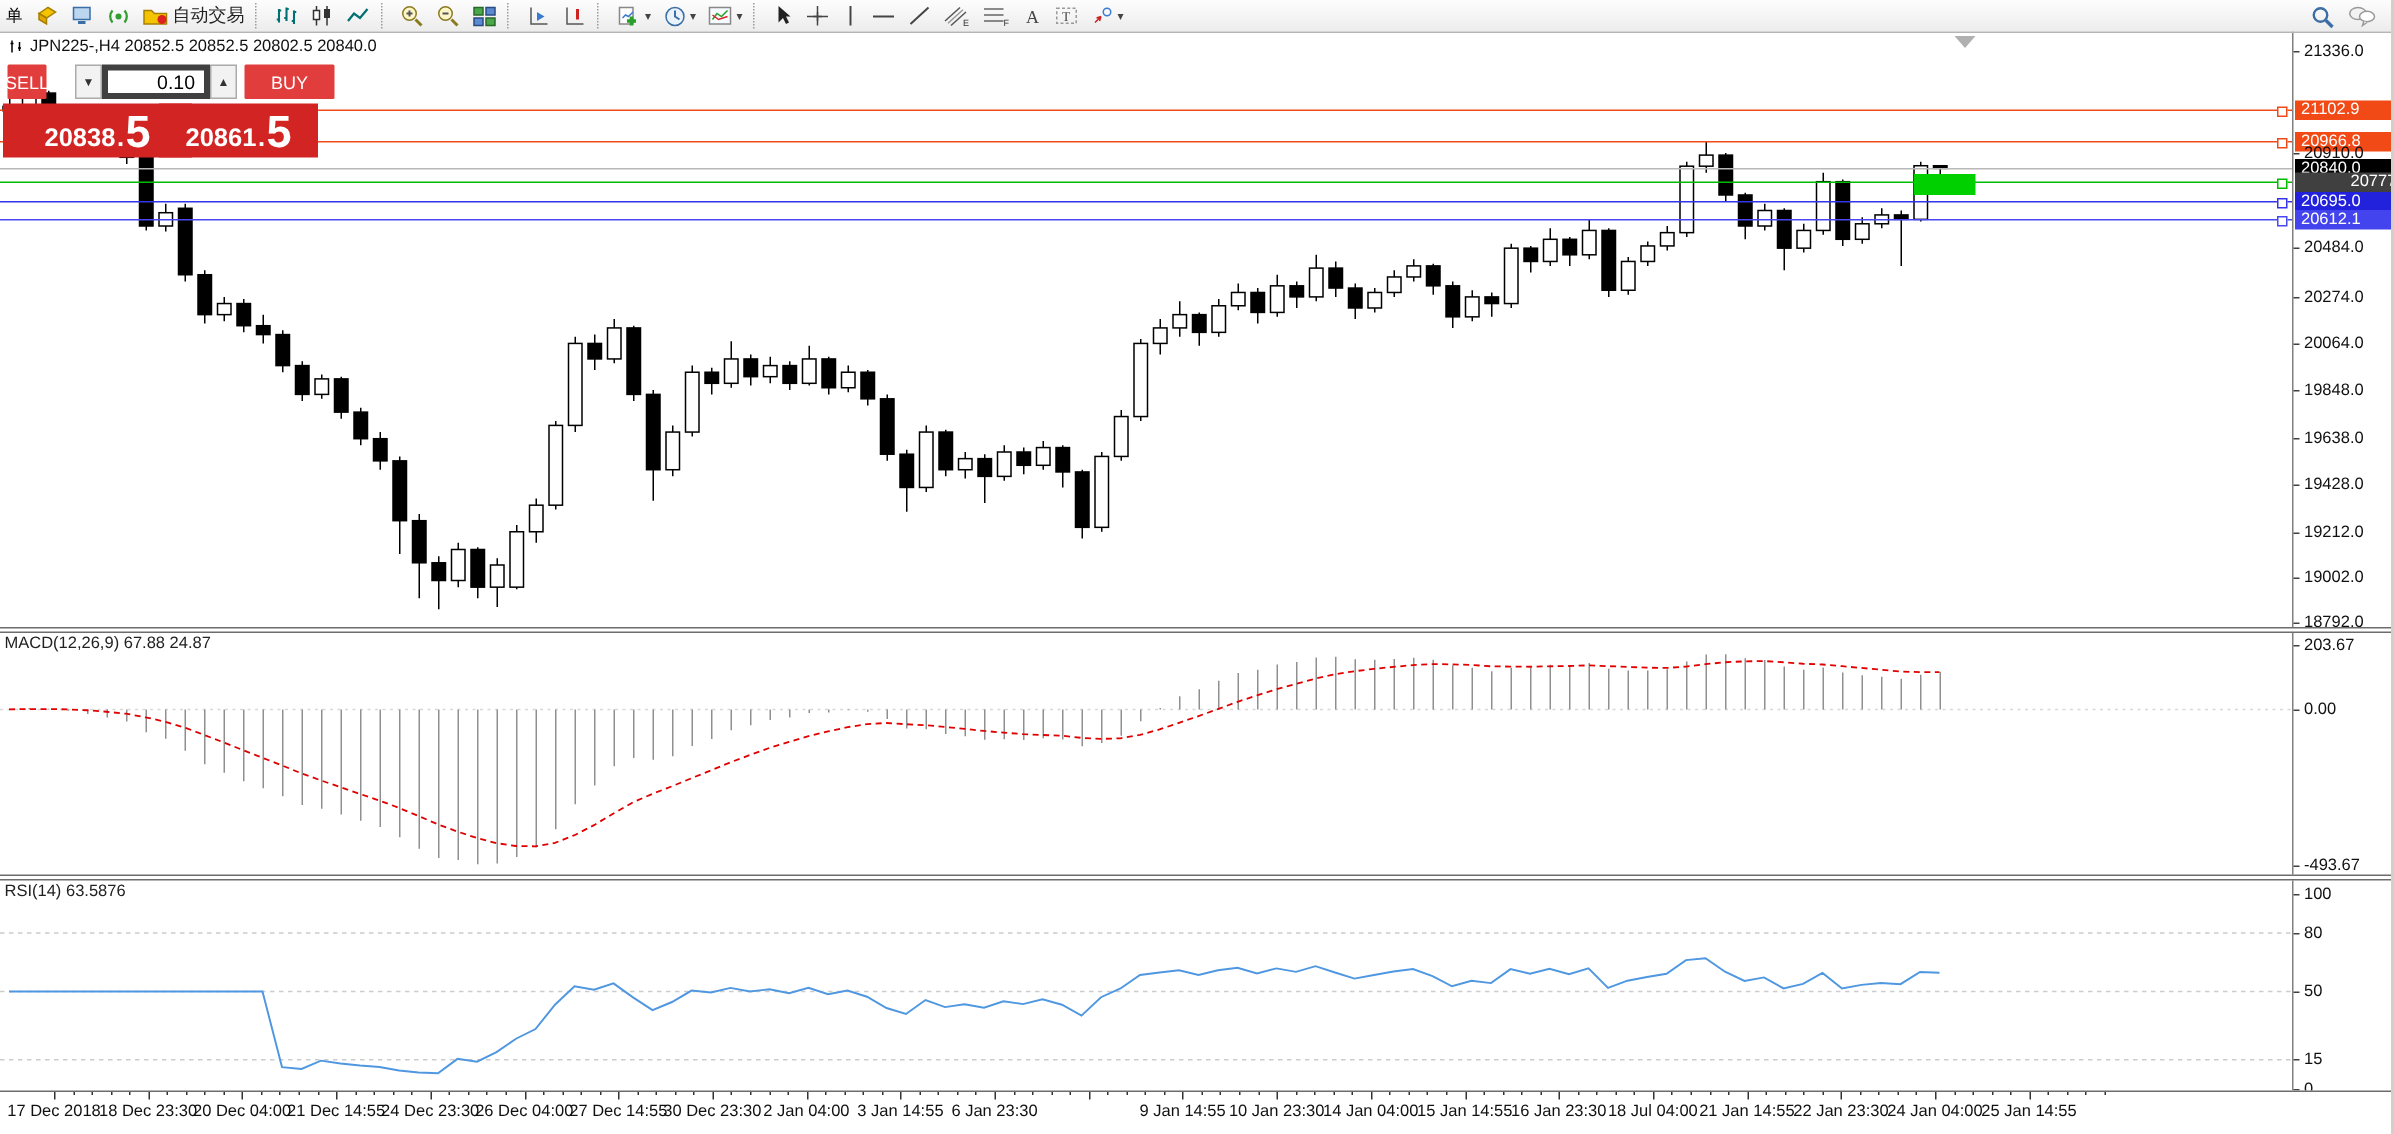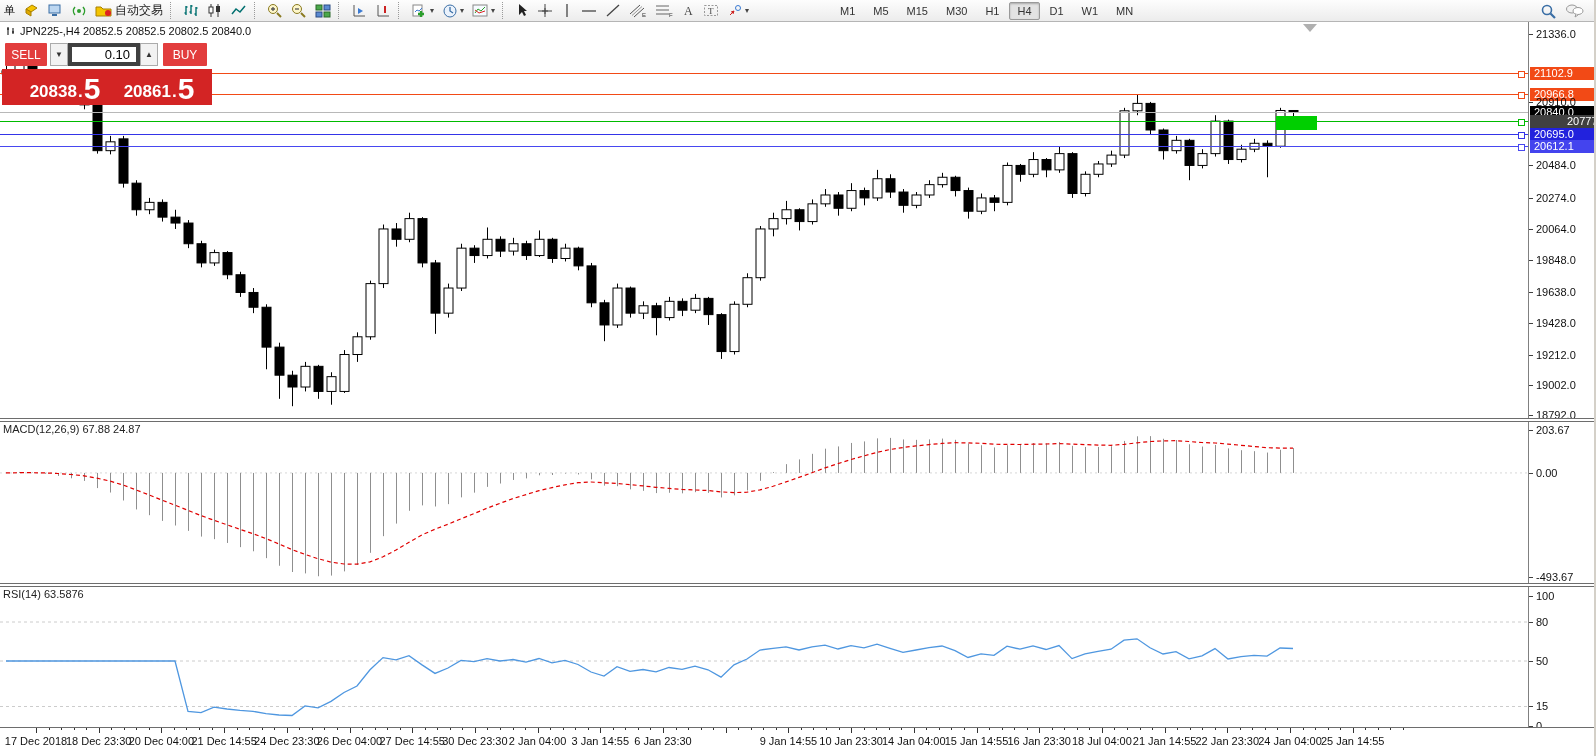--- a/index.html
+++ b/index.html
@@ -222,31 +222,20 @@
             <text x="5" y="11" font-size="9" fill="#444" font-family="Liberation Serif,serif">T</text>
           </svg>
         </div>
         <div class="tb-item">
           <svg width="16" height="15">
             <path d="M3 12 l4-4 M7 8 l-1 3 M7 8 l-3 1" stroke="#c22" fill="none"></path>
             <circle cx="11" cy="5" r="2.5" fill="none" stroke="#3a7ad2"></circle>
           </svg>
           <span class="tb-caret">▾</span>
         </div>
-      </div>
-    <div class="tf-group" id="tf-group">
-        <div class="tf-btn">M1</div>
-        <div class="tf-btn">M5</div>
-        <div class="tf-btn">M15</div>
-        <div class="tf-btn">M30</div>
-        <div class="tf-btn">H1</div>
-        <div class="tf-btn active">H4</div>
-        <div class="tf-btn">D1</div>
-        <div class="tf-btn">W1</div>
-        <div class="tf-btn">MN</div>
       </div>
     <div class="tb-right" id="tb-right">
         <div class="tb-item">
           <svg width="17" height="16">
             <circle cx="7" cy="7" r="4.5" fill="none" stroke="#3a6ea5" stroke-width="1.6"></circle>
             <line x1="10.5" y1="10.5" x2="15" y2="15" stroke="#3a6ea5" stroke-width="2.2"></line>
           </svg>
         </div>
         <div class="tb-item">
           <svg width="19" height="15">
@@ -592,25 +581,25 @@
       <div class="hline-handle" style="left: 1518px; top: 144px; border: 1px solid rgb(72, 72, 240);"></div>
     </div>
 
   <div class="shift-marker" style="left:1303px;top:24px"></div>
 
 
   <div class="green-box" id="green-box" style="left: 1276px; top: 116px; width: 41px; height: 14px; background: rgb(0, 207, 0);"></div>
 
   <div class="trade-panel">
     <div class="tp-row1">
-      <div class="tp-btn" style="left:3px;width:42px">SELL</div>
+      <div class="tp-btn" style="left:3px;width:26px">SELL</div>
       <div class="tp-spin" style="left:48px">▼</div>
       <div class="tp-vol" style="left:66px;width:72px">0.10</div>
       <div class="tp-spin" style="left:138px">▲</div>
-      <div class="tp-btn" style="left:161px;width:44px">BUY</div>
+      <div class="tp-btn" style="left:161px;width:60px">BUY</div>
     </div>
     <div class="tp-price" style="left:0;width:126px">
       <span class="tp-int">20838</span>
       <span class="tp-dot">.</span>
       <span class="tp-frac">5</span>
     </div>
     <div class="tp-price" style="left:104px;width:106px">
       <span class="tp-int">20861</span>
       <span class="tp-dot">.</span>
       <span class="tp-frac">5</span>

